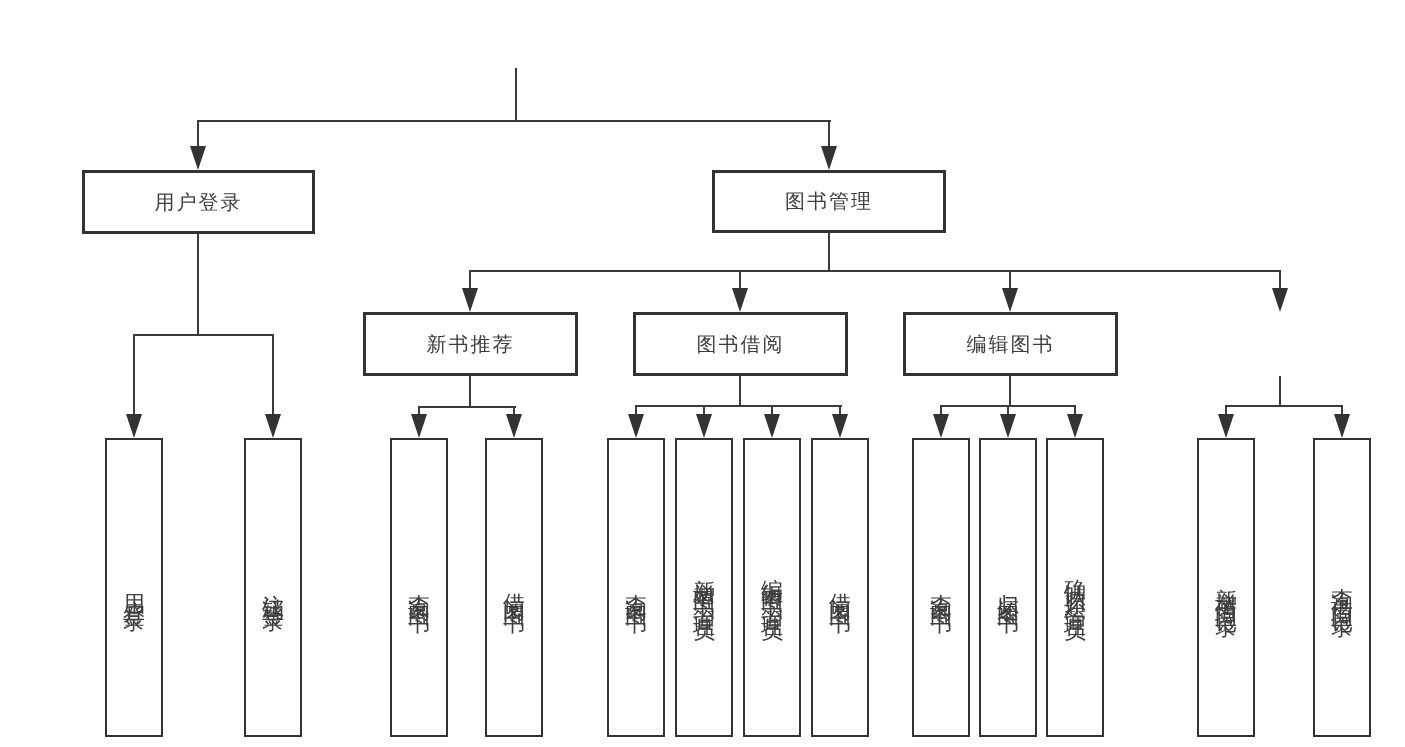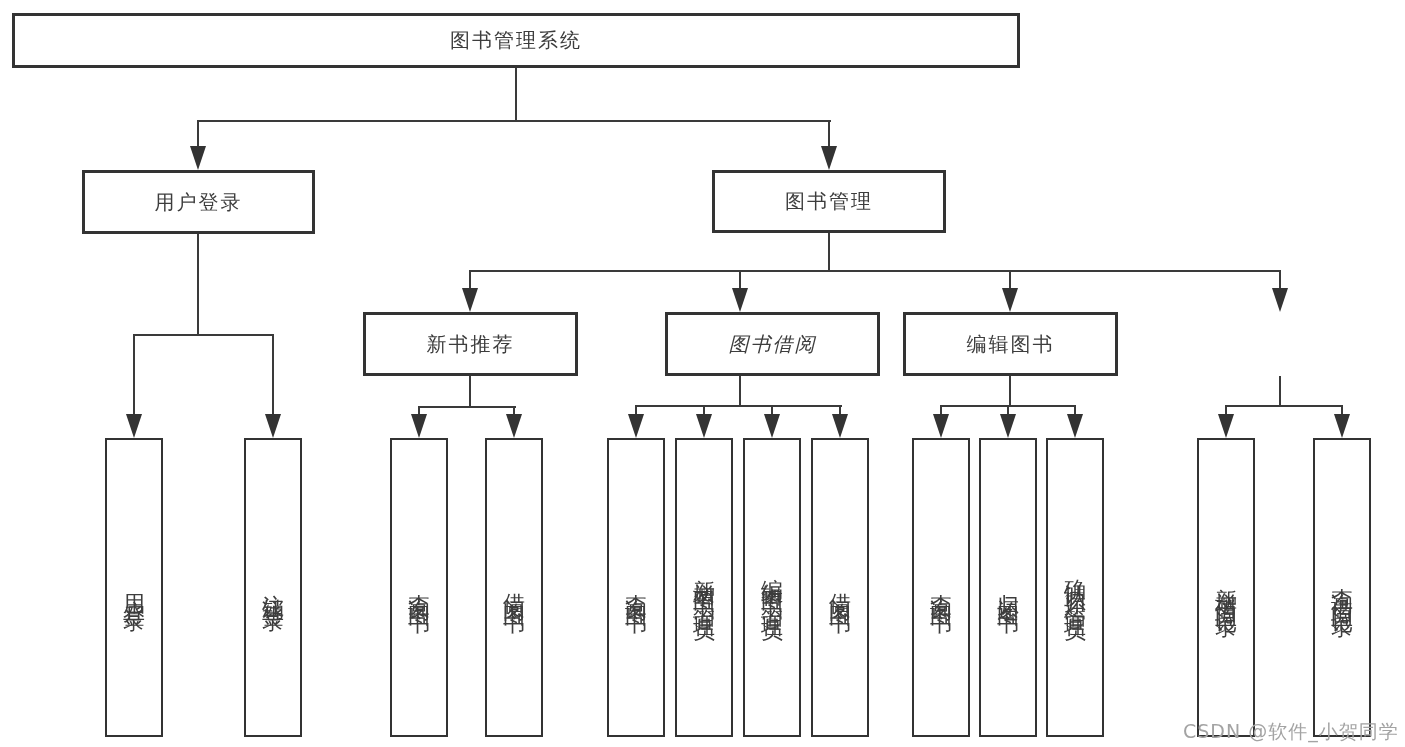--- a/index.html
+++ b/index.html
@@ -26,27 +26,26 @@
   .watermark{
     position:absolute;left:1183px;top:719px;width:222px;
     font-size:19px;letter-spacing:1px;color:#a3a3a3;white-space:nowrap;z-index:5;
   }
 </style>
 </head>
 <body>
 
 <div class="stage">
 
-  <div class="node" style="left:12px;top:13px;width:1008px;height:55px;">图书管理系统</div>
 
   <div class="node" style="left:82px;top:170px;width:233px;height:64px;">用户登录</div>
   <div class="node" style="left:712px;top:170px;width:234px;height:63px;">图书管理</div>
 
   <div class="node" style="left:363px;top:312px;width:215px;height:64px;">新书推荐</div>
-  <div class="node" style="left:665px;top:312px;width:215px;height:64px;font-style:italic;">图书借阅</div>
+  <div class="node" style="left:633px;top:312px;width:215px;height:64px;">图书借阅</div>
   <div class="node" style="left:903px;top:312px;width:215px;height:64px;">编辑图书</div>
 
   <div class="node leaf" style="left:105px;top:438px;width:58px;height:299px;">
     <span class="vtext">用户登录</span>
   </div>
   <div class="node leaf" style="left:244px;top:438px;width:58px;height:299px;">
     <span class="vtext">注销登录</span>
   </div>
 
   <div class="node leaf" style="left:390px;top:438px;width:58px;height:299px;">
@@ -138,15 +137,14 @@
   <div class="ln" style="left:1074px;top:405px;width:2px;height:13px;"></div>
   <div class="arr" style="left:1067px;top:414px;"></div>
 
   <div class="ln" style="left:1279px;top:376px;width:2px;height:31px;"></div>
   <div class="ln" style="left:1225px;top:405px;width:118px;height:2px;"></div>
   <div class="ln" style="left:1225px;top:405px;width:2px;height:13px;"></div>
   <div class="arr" style="left:1218px;top:414px;"></div>
   <div class="ln" style="left:1341px;top:405px;width:2px;height:13px;"></div>
   <div class="arr" style="left:1334px;top:414px;"></div>
 
-  <div class="watermark">CSDN @软件_小贺同学</div>
 
 </div>
 
 </body></html>

